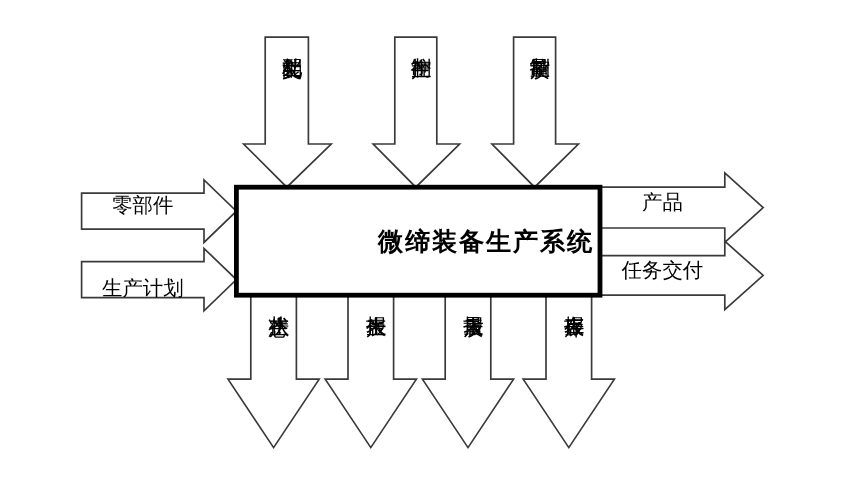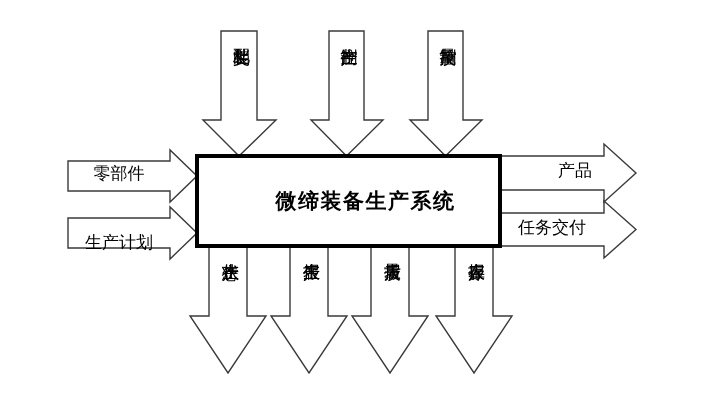--- a/index.html
+++ b/index.html
@@ -31,21 +31,21 @@
     stroke-linejoin: miter;
   }
   .system-box {
     fill: #ffffff;
     stroke: #000000;
     stroke-width: 4;
   }
   .label {
     position: absolute;
     color: #000000;
-    font-family: Liberation Serif, serif;
+    font-family: Liberation Mono, monospace;
     font-size: 17px;
     line-height: 1.06;
     letter-spacing: 0px;
     white-space: pre;
     text-align: center;
   }
   .label-vertical {
     writing-mode: vertical-rl;
     text-orientation: upright;
     font-size: 17px;
@@ -90,18 +90,18 @@
   <div id="labels-layer">
       <div class="label label-vertical" style="left: 228px; top: 35px; width: 22px;">装配文档</div>
       <div class="label label-vertical" style="left: 335.5px; top: 35px; width: 22px;">生产控制</div>
       <div class="label label-vertical" style="left: 434.5px; top: 35px; width: 22px;">质量控制</div>
       <div class="label label-vertical" style="left: 217px; top: 250px; width: 22px;">生产状态</div>
       <div class="label label-vertical" style="left: 298px; top: 250px; width: 22px;">生产报表</div>
       <div class="label label-vertical" style="left: 379px; top: 250px; width: 22px;">质量报表</div>
       <div class="label label-vertical" style="left: 463px; top: 250px; width: 22px;">库存报表</div>
       <div class="label label-horizontal" style="left: 68px; top: 165px; width: 102px; text-align: center;">零部件</div>
       <div class="label label-horizontal" style="left: 68px; top: 222px; width: 102px; text-align: center; margin-top: 12px;">生产计划</div>
-      <div class="label label-horizontal" style="left: 523px; top: 162px; width: 104px; text-align: center;">产品</div>
+      <div class="label label-horizontal" style="left: 500px; top: 162px; width: 104px; text-align: center;">产品</div>
       <div class="label label-horizontal" style="left: 500px; top: 218.5px; width: 104px; ">任务交付</div>
     </div>
 
-  <div class="system-title" id="system-title-el" style="left: 214px; top: 187px; width: 303px;">微缔装备生产系统</div>
+  <div class="system-title" id="system-title-el" style="left: 192px; top: 187px; width: 303px; text-align: right;">微缔装备生产系统</div>
 </div>
 
 </body></html>

